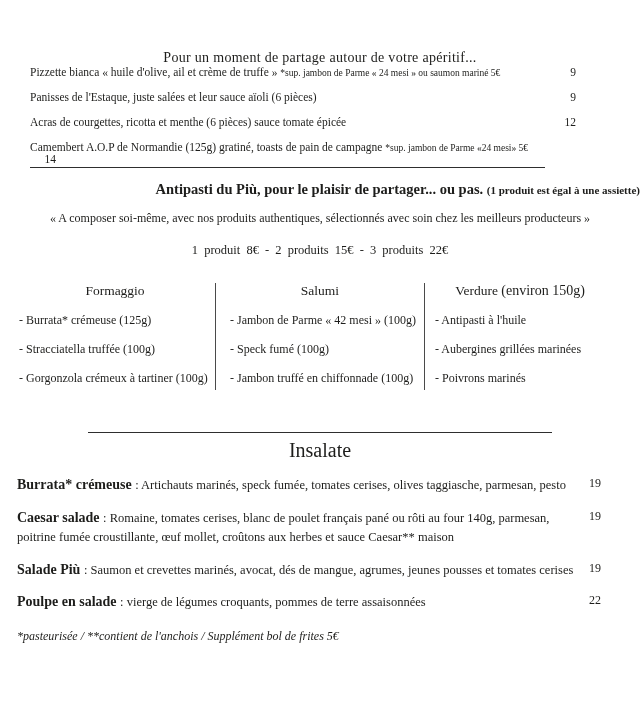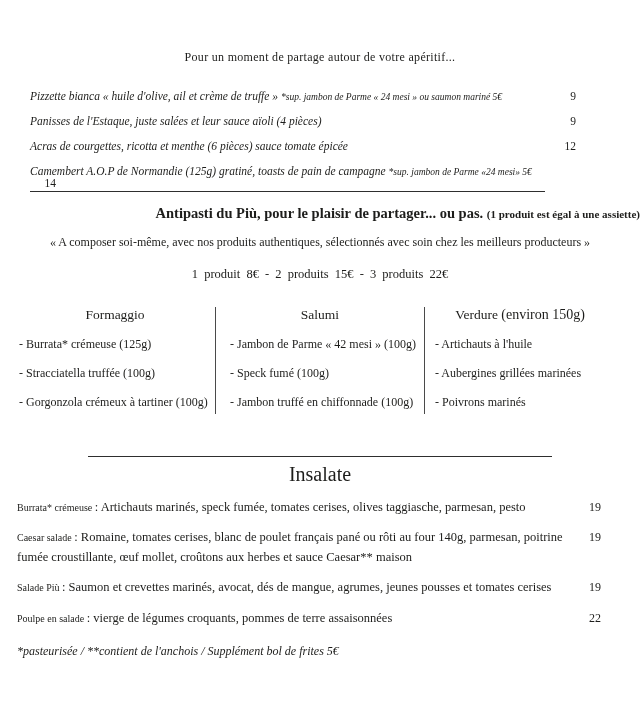--- a/index.html
+++ b/index.html
@@ -13,32 +13,31 @@
     width: 640px;
     height: 701px;
     background: #ffffff;
     overflow: hidden;
     padding-top: 50px;
   }
 
   
   .aperitif-title {
     text-align: center;
-    font-size: 12px;
+    font-size: 14px;
     letter-spacing: 0.3px;
-    margin-bottom: 25px;
   }
   .aperitif-list { margin: 0 64px 0 30px; }
   .menu-row {
     display: flex;
     align-items: baseline;
     font-size: 11.5px;
     margin-bottom: 13px;
   }
-  .menu-row .row-text { flex: 1 1 auto; white-space: nowrap; font-style: italic; }
+  .menu-row .row-text { flex: 1 1 auto; white-space: nowrap; }
   .menu-row .row-note { font-size: 9.5px; }
   .menu-row .row-price {
     flex: 0 0 auto;
     min-width: 26px;
     text-align: right;
     font-size: 11.5px;
     padding-left: 8px;
   }
   .aperitif-list .menu-row:last-child { margin-bottom: 2px; flex-direction: column; }
   .rule {
@@ -94,21 +93,21 @@
     font-size: 20px;
     margin-top: 6px;
   }
   .insalate-list { margin: 12px 39px 0 17px; }
   .salad-row {
     display: flex;
     align-items: flex-start;
     margin-bottom: 11px;
   }
   .salad-row .salad-text { flex: 1 1 auto; font-size: 12.5px; line-height: 1.55; }
-  .salad-row .salad-name { font-size: 10px; }
+  .salad-row .salad-name { font-size: 14px; font-weight: bold; }
   .salad-row .row-price {
     flex: 0 0 auto;
     min-width: 24px;
     text-align: right;
     font-size: 12px;
     padding-left: 10px;
     padding-top: 2px;
   }
   .footnote {
     font-style: italic;
@@ -122,21 +121,21 @@
 <div class="page">
 
   <div class="aperitif-title">Pour un moment de partage autour de votre apéritif...</div>
 
   <div class="aperitif-list">
     <div class="menu-row">
       <span class="row-text"><span>Pizzette bianca « huile d'olive, ail et crème de truffe » </span><span class="row-note">*sup. jambon de Parme « 24 mesi » ou saumon mariné 5€</span></span>
       <span class="row-price">9</span>
     </div>
     <div class="menu-row">
-      <span class="row-text"><span>Panisses de l'Estaque, juste salées et leur sauce aïoli (4 pièces)</span><span class="row-note"></span></span>
+      <span class="row-text"><span>Panisses de l'Estaque, juste salées et leur sauce aïoli (6 pièces)</span><span class="row-note"></span></span>
       <span class="row-price">9</span>
     </div>
     <div class="menu-row">
       <span class="row-text"><span>Acras de courgettes, ricotta et menthe (6 pièces) sauce tomate épicée</span><span class="row-note"></span></span>
       <span class="row-price">12</span>
     </div>
     <div class="menu-row">
       <span class="row-text"><span>Camembert A.O.P de Normandie (125g) gratiné, toasts de pain de campagne </span><span class="row-note">*sup. jambon de Parme «24 mesi» 5€</span></span>
       <span class="row-price">14</span>
     </div>
@@ -160,21 +159,21 @@
       <div class="col-item">- Gorgonzola crémeux à tartiner (100g)</div>
     </div>
     <div class="col col-2">
       <div class="col-header"><span>Salumi</span><span class="header-note"></span></div>
       <div class="col-item">- Jambon de Parme « 42 mesi » (100g)</div>
       <div class="col-item">- Speck fumé (100g)</div>
       <div class="col-item">- Jambon truffé en chiffonnade (100g)</div>
     </div>
     <div class="col col-3">
       <div class="col-header"><span>Verdure </span><span class="header-note">(environ 150g)</span></div>
-      <div class="col-item">- Artichauts à l'huile</div>
+      <div class="col-item">- Antipasti à l'huile</div>
       <div class="col-item">- Aubergines grillées marinées</div>
       <div class="col-item">- Poivrons marinés</div>
     </div>
   </div>
 
   <hr class="rule rule-insalate">
 
   <div class="insalate-title">Insalate</div>
 
   <div class="insalate-list">

